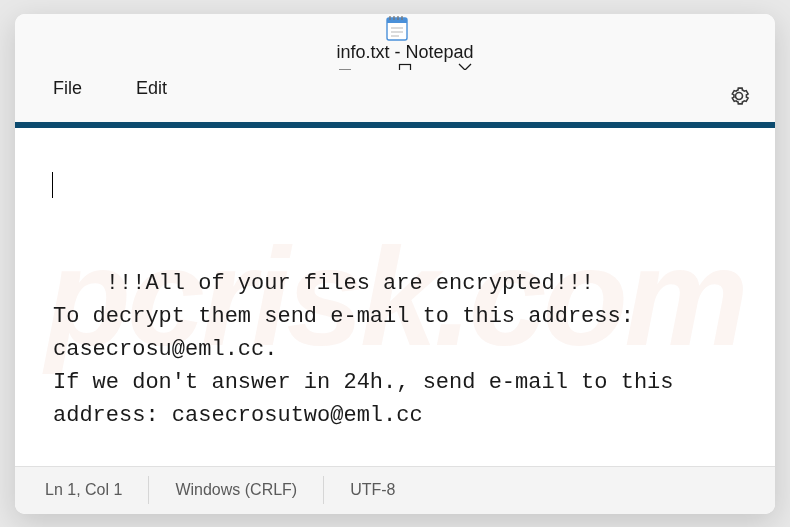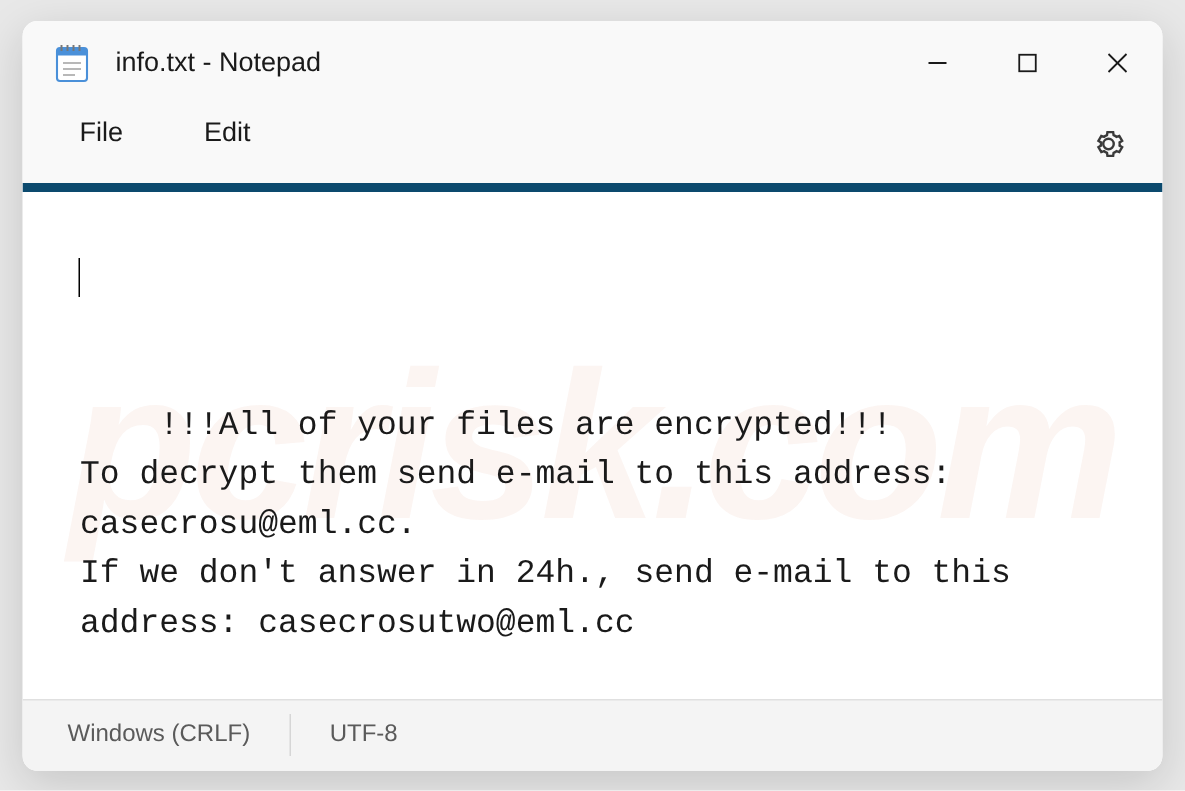--- a/index.html
+++ b/index.html
@@ -26,20 +26,21 @@
       flex-direction: column;
       overflow: hidden;
       position: relative;
     }
     .titlebar {
       height: 56px;
       display: flex;
       align-items: center;
       padding: 0 0 0 20px;
       background: #f9f9f9;
+      flex-direction: column;
     }
     .notepad-icon {
       width: 26px;
       height: 30px;
       margin-right: 16px;
       display: flex;
       align-items: center;
       justify-content: center;
     }
     .title-text {
@@ -203,17 +204,18 @@
 
   <div class="editor">
     <div class="watermark">pcrisk.com</div>
     <span class="caret"></span>
     <span class="editor-text">!!!All of your files are encrypted!!!
 To decrypt them send e-mail to this address: casecrosu@eml.cc.
 If we don't answer in 24h., send e-mail to this address: casecrosutwo@eml.cc</span>
   </div>
 
   <div class="statusbar">
+    <div class="status-cell">Ln 1, Col 1</div>
     <div class="status-cell">Windows (CRLF)</div>
     <div class="status-cell">UTF-8</div>
   </div>
 
 </div>
 
 </body></html>

